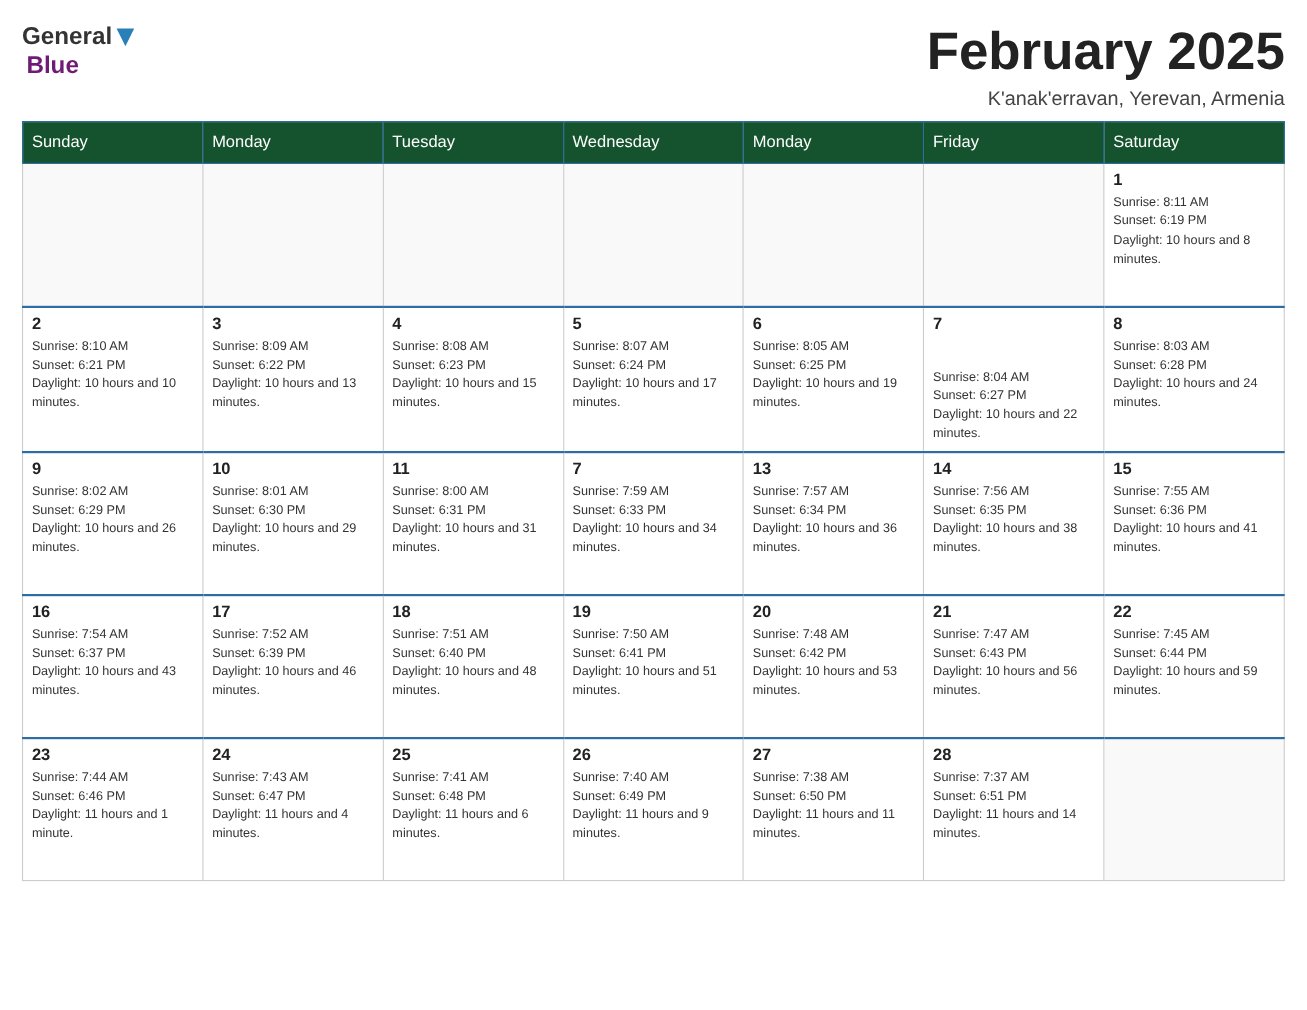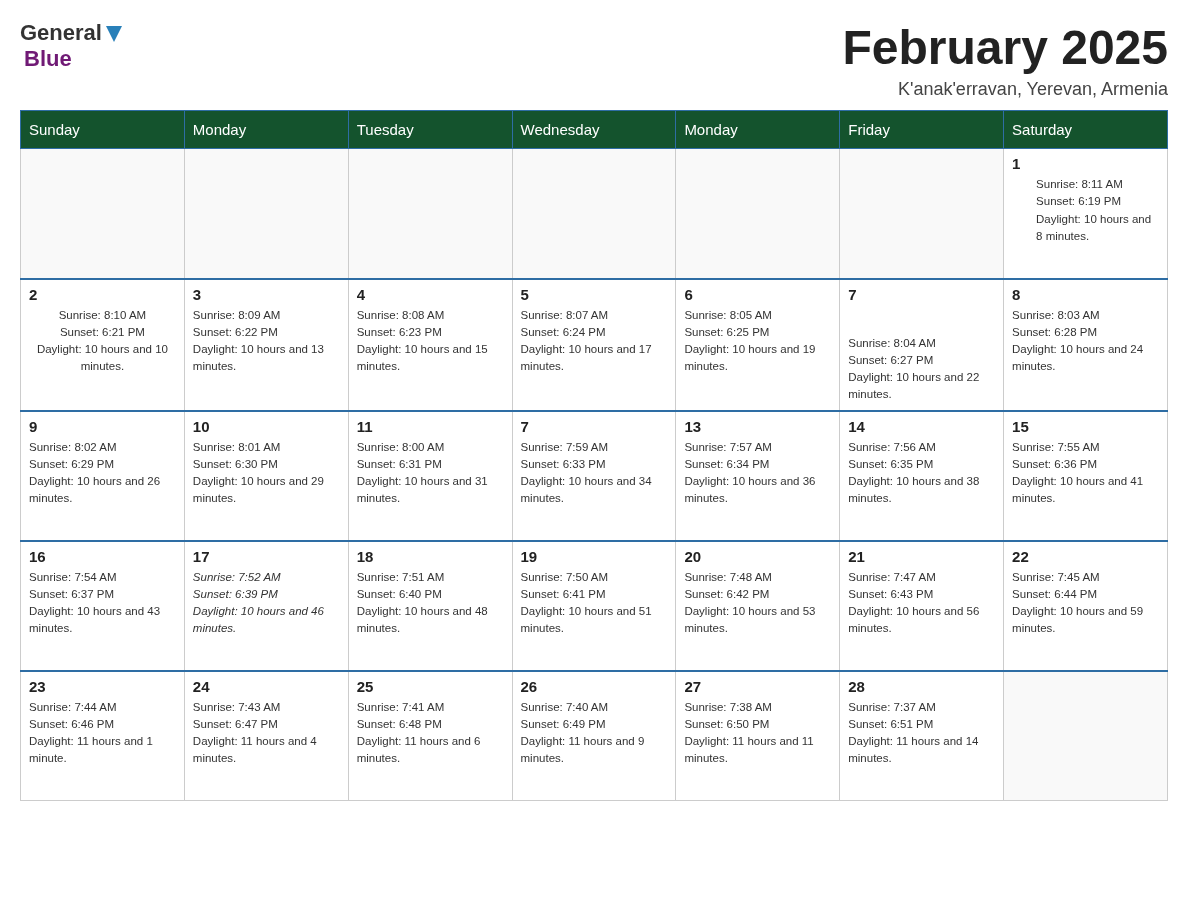--- a/index.html
+++ b/index.html
@@ -117,29 +117,29 @@
   <tbody id="calendar-body">
   <tr>
         <td class="light-bg"></td>
         <td class="light-bg"></td>
         <td class="light-bg"></td>
         <td class="light-bg"></td>
         <td class="light-bg"></td>
         <td class="light-bg"></td>
         <td>
           <div class="day-number">1</div>
-          <div class="day-info" style="white-space: pre-line; margin-left: 24px;">Sunrise: 8:11 AM
+          <div class="day-info" style="white-space: pre-line;">Sunrise: 8:11 AM
 Sunset: 6:19 PM
 Daylight: 10 hours and 8 minutes.</div>
         </td>
       </tr>
       <tr>
         <td>
           <div class="day-number">2</div>
-          <div class="day-info" style="white-space: pre-line; text-align: center;">Sunrise: 8:10 AM
+          <div class="day-info" style="white-space: pre-line;">Sunrise: 8:10 AM
 Sunset: 6:21 PM
 Daylight: 10 hours and 10 minutes.</div>
         </td>
         <td>
           <div class="day-number">3</div>
           <div class="day-info" style="white-space: pre-line;">Sunrise: 8:09 AM
 Sunset: 6:22 PM
 Daylight: 10 hours and 13 minutes.</div>
         </td>
         <td>
@@ -219,21 +219,21 @@
       </tr>
       <tr>
         <td>
           <div class="day-number">16</div>
           <div class="day-info" style="white-space: pre-line;">Sunrise: 7:54 AM
 Sunset: 6:37 PM
 Daylight: 10 hours and 43 minutes.</div>
         </td>
         <td>
           <div class="day-number">17</div>
-          <div class="day-info" style="white-space: pre-line; font-style: italic;">Sunrise: 7:52 AM
+          <div class="day-info" style="white-space: pre-line;">Sunrise: 7:52 AM
 Sunset: 6:39 PM
 Daylight: 10 hours and 46 minutes.</div>
         </td>
         <td>
           <div class="day-number">18</div>
           <div class="day-info" style="white-space: pre-line;">Sunrise: 7:51 AM
 Sunset: 6:40 PM
 Daylight: 10 hours and 48 minutes.</div>
         </td>
         <td>

